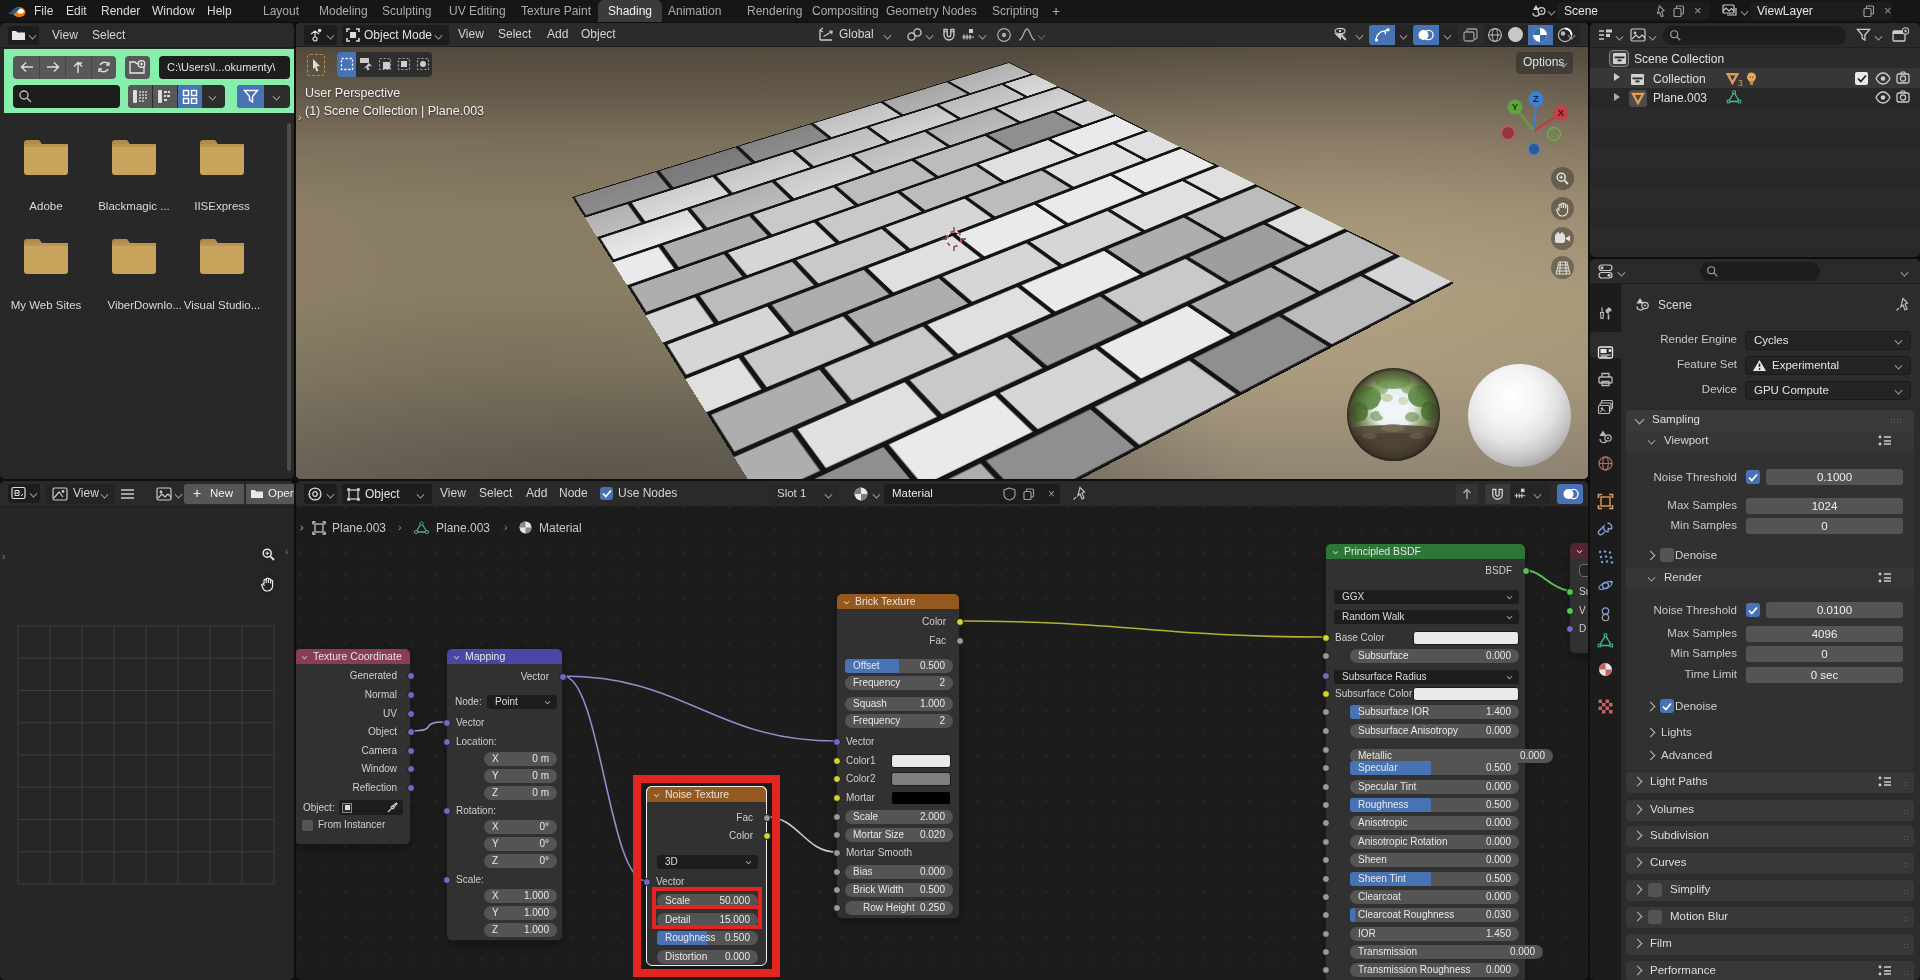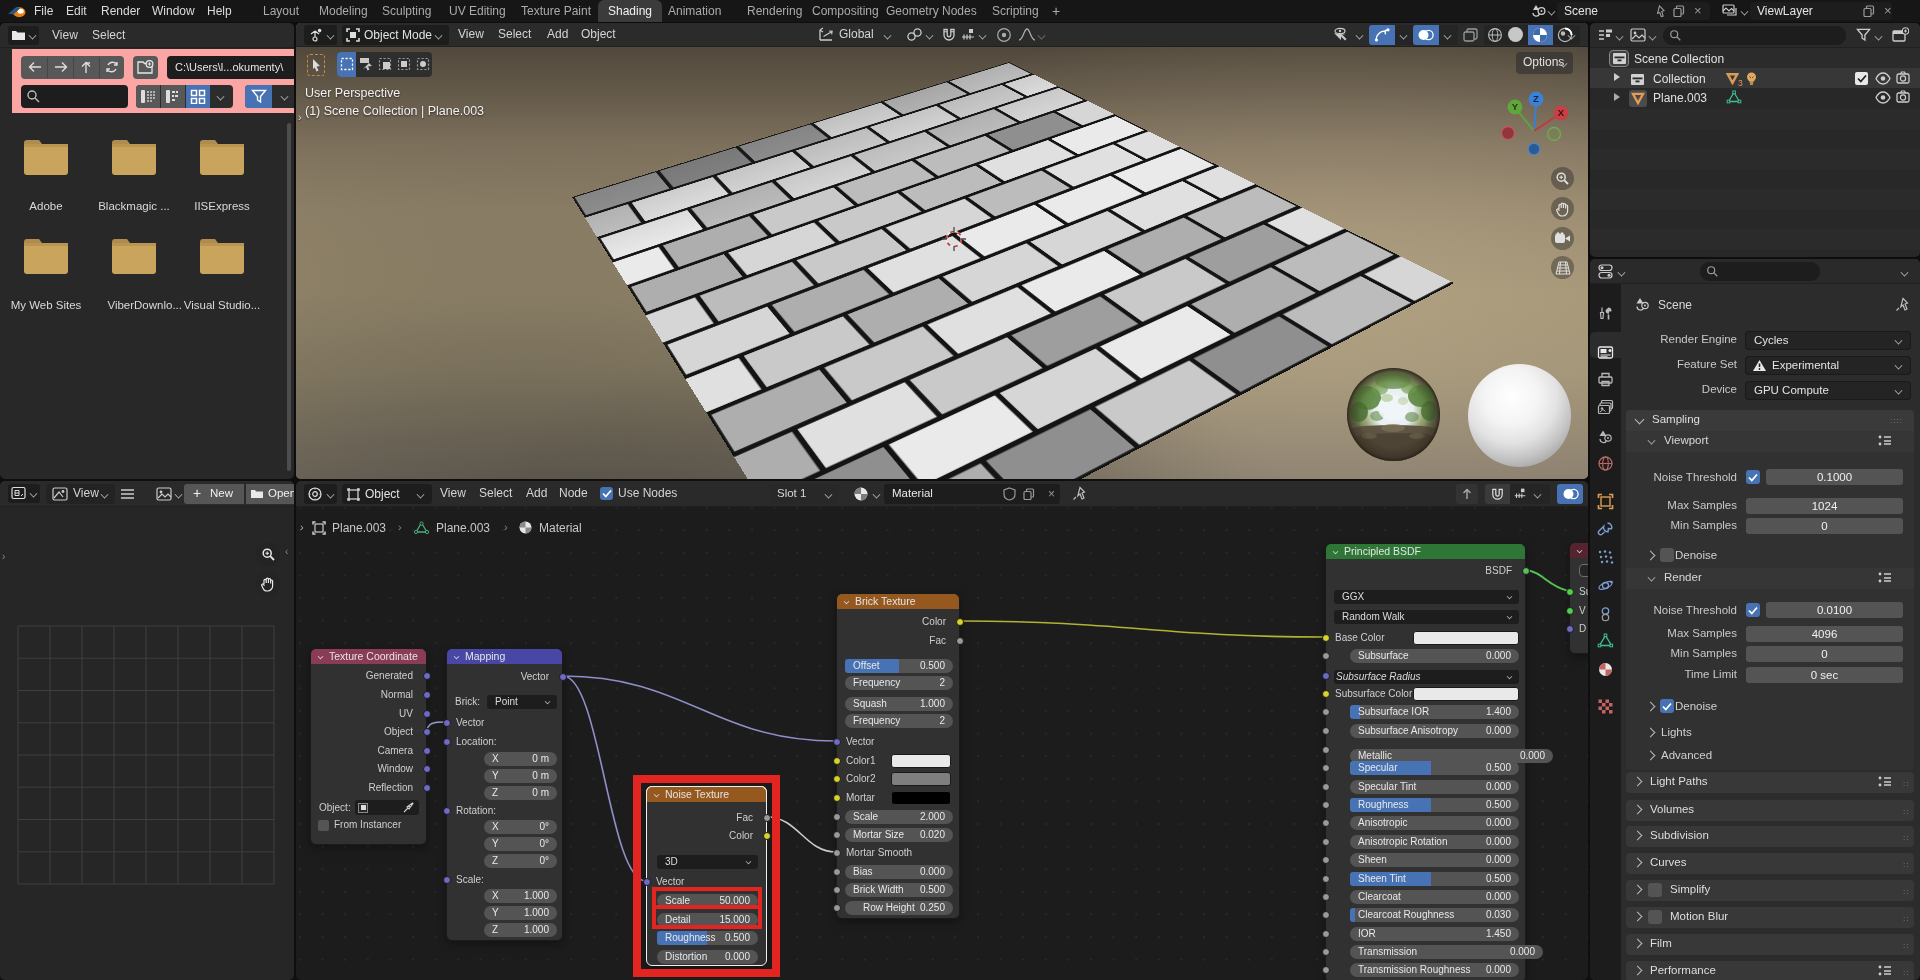--- a/index.html
+++ b/index.html
@@ -71,21 +71,21 @@
     <div class="hdr" style="height:25px;background:#2a2a2a;border-bottom:1px solid #202020;">
       <div class="abs" style="left:8px;top:3px;width:31px;height:19px;background:#1d1d1d;border-radius:3px;">
       <svg class="abs" style="left:3px;top:3px" width="15" height="13" viewBox="0 0 15 13">
           <path d="M1 2 h4 l1.5 1.5 H14 V11 H1 Z" fill="#e8e8e8"></path>
         </svg>
       <div class="abs chev" style="left:21px;top:6px"></div>
       </div>
       <div class="abs txt" style="left:52px;top:5px">View</div>
       <div class="abs txt" style="left:92px;top:5px">Select</div>
     </div>
-    <div class="abs" style="left:12px;top:26px;width:294px;height:64px;background:#fca5a5;">
+    <div class="abs" style="left:4px;top:26px;width:294px;height:64px;background:#86efac;">
       <div class="abs" style="left:9px;top:7px;width:103px;height:23px;background:#585858;border-radius:4px;"></div>
       <svg class="abs" style="left:13px;top:9px" width="18" height="18" viewBox="0 0 18 18">
         <path d="M16 9 H5 M9 4.5 L4.5 9 L9 13.5" stroke="#ddd" stroke-width="1.4" fill="none"></path>
       </svg>
       <svg class="abs" style="left:39px;top:9px" width="18" height="18" viewBox="0 0 18 18">
         <path d="M4 9 H15 M11 4.5 L15.5 9 L11 13.5" stroke="#ddd" stroke-width="1.4" fill="none"></path>
       </svg>
       <div class="abs" style="left:35px;top:8px;width:1px;height:21px;background:#464646;"></div>
       <svg class="abs" style="left:65px;top:9px" width="18" height="18" viewBox="0 0 18 18">
         <path d="M9 15 V5 M5 8.5 L9 4.5 L13 8.5 M9 5 h4" stroke="#ddd" stroke-width="1.4" fill="none"></path>
@@ -589,21 +589,21 @@
       <circle cx="2" cy="11" r="1.6" fill="#1c1c1c" stroke="#4fae7c" stroke-width="1"></circle>
     </svg>
     <div class="abs txt" style="left:140px;top:40px;color:#c8c8c8;">Plane.003</div>
     <div class="abs" style="left:208px;top:40px;color:#888;font-size:11px;">›</div>
     <svg class="abs" style="left:222px;top:39px" width="15" height="15" viewBox="0 0 15 15">
       <circle cx="7.5" cy="7.5" r="6" fill="#e8e8e8"></circle>
       <path d="M7.5 1.5 A6 6 0 0 0 1.5 7.5 L7.5 7.5 Z" fill="#8a8a8a"></path>
       <path d="M7.5 13.5 A6 6 0 0 0 13.5 7.5 L7.5 7.5 Z" fill="#8a8a8a"></path>
     </svg>
     <div class="abs txt" style="left:243px;top:40px;color:#c8c8c8;">Material</div>
-<div class="abs" style="left:-2px;top:167px;width:117px;height:197px;background:rgba(50,50,50,.96);border-radius:6px;border:1px solid #1a1a1a;box-shadow:0 3px 8px rgba(0,0,0,.35);margin-left:16px;">
+<div class="abs" style="left:-2px;top:167px;width:117px;height:197px;background:rgba(50,50,50,.96);border-radius:6px;border:1px solid #1a1a1a;box-shadow:0 3px 8px rgba(0,0,0,.35);">
       <div class="abs" style="left:-1px;top:-1px;right:-1px;height:16px;background:#8a3b55;border-radius:6px 6px 0 0;border:inherit;border-bottom:none;"></div>
       <div class="abs" style="left:18px;top:1px;color:#e4e4e4;font-size:10.5px;">Texture Coordinate</div>
       <div class="abs chev" style="left:7px;top:5px;width:5px;height:5px;border-color:#ddd;"></div>
       <div class="sock" style="left:112px;top:23px;background:#6e6bc8;"></div>
       <div class="nlbl" style="right:13px;top:20px;color:#cfcfcf">Generated</div>
       <div class="sock" style="left:112px;top:42px;background:#6e6bc8;"></div>
       <div class="nlbl" style="right:13px;top:39px;color:#cfcfcf">Normal</div>
       <div class="sock" style="left:112px;top:61px;background:#6e6bc8;"></div>
       <div class="nlbl" style="right:13px;top:58px;color:#cfcfcf">UV</div>
       <div class="sock" style="left:112px;top:79px;background:#6e6bc8;"></div>
@@ -624,21 +624,21 @@
       </div>
       <div class="abs" style="left:7px;top:171px;width:11px;height:11px;background:#545454;border-radius:2px;"></div>
       <div class="nlbl" style="left:23px;top:169px;">From Instancer</div>
     </div>
     <div class="abs" style="left:150px;top:167px;width:117px;height:293px;background:rgba(50,50,50,.96);border-radius:6px;border:1px solid #1a1a1a;box-shadow:0 3px 8px rgba(0,0,0,.35);">
       <div class="abs" style="left:-1px;top:-1px;right:-1px;height:16px;background:#4847a5;border-radius:6px 6px 0 0;border:inherit;border-bottom:none;"></div>
       <div class="abs" style="left:18px;top:1px;color:#e4e4e4;font-size:10.5px;">Mapping</div>
       <div class="abs chev" style="left:7px;top:5px;width:5px;height:5px;border-color:#ddd;"></div>
       <div class="sock" style="left:112px;top:24px;background:#6e6bc8;"></div>
       <div class="nlbl" style="right:13px;top:21px;color:#cfcfcf">Vector</div>
-      <div class="nlbl" style="left:8px;top:46px;">Brick:</div>
+      <div class="nlbl" style="left:8px;top:46px;">Node:</div>
       <div class="abs" style="left:40px;top:46px;width:70px;height:14px;background:#1d1d1d;border-radius:3px;color:#dcdcdc;font-size:10px;line-height:14px;">
         <span class="abs" style="left:8px;">Point</span>
         <div class="abs chev" style="right:7px;top:4px;width:5px;height:5px;"></div>
       </div>
       <div class="sock" style="left:-4px;top:70px;background:#6e6bc8;"></div>
       <div class="nlbl" style="left:9px;top:67px">Vector</div>
       <div class="sock" style="left:-4px;top:89px;background:#6e6bc8;"></div>
       <div class="nlbl" style="left:9px;top:86px">Location:</div>
       <div class="nrow" style="left:37px;top:103px;width:73px;">
         <span class="abs" style="left:8px;">X</span>
@@ -794,21 +794,21 @@
       <div class="sock" style="left:-4px;top:90px;background:#d6d32b;"></div>
       <div class="nlbl" style="left:9px;top:87px">Base Color</div>
       <div class="abs" style="left:87px;top:87px;width:106px;height:14px;background:#e9e9e9;border-radius:3px;border:1px solid #1a1a1a;"></div>
       <div class="sock" style="left:-4px;top:108px;background:#9a9a9a;"></div>
       <div class="nrow" style="left:24px;top:105px;width:169px;">
         <span class="abs" style="left:8px;">Subsurface</span>
         <span class="abs" style="right:8px;">0.000</span>
       </div>
       <div class="sock" style="left:-4px;top:128px;background:#6e6bc8;"></div>
       <div class="abs" style="left:8px;top:126px;width:185px;height:14px;background:#1d1d1d;border-radius:3px;color:#dcdcdc;font-size:10px;line-height:14px;">
-        <span class="abs" style="left:2px;font-style:italic;">Subsurface Radius</span>
+        <span class="abs" style="left:8px;">Subsurface Radius</span>
         <div class="abs chev" style="right:7px;top:4px;width:5px;height:5px;"></div>
       </div>
       <div class="sock" style="left:-4px;top:146px;background:#d6d32b;"></div>
       <div class="nlbl" style="left:9px;top:143px">Subsurface Color</div>
       <div class="abs" style="left:87px;top:143px;width:106px;height:14px;background:#e9e9e9;border-radius:3px;border:1px solid #1a1a1a;"></div>
       <div class="sock" style="left:-4px;top:164.4px;background:#9a9a9a;"></div>
       <div class="nrow" style="left:24px;top:161.4px;width:169px;">
         <div class="abs" style="left:0;top:0;bottom:0;width:10px;background:#4772b3;border-radius:3px 0 0 3px;"></div>
         <span class="abs" style="left:8px;">Subsurface IOR</span>
         <span class="abs" style="right:8px;">1.400</span>

